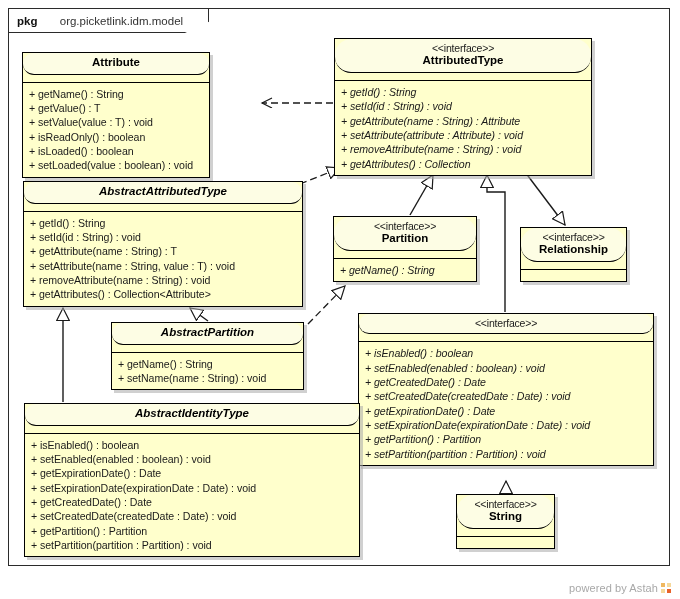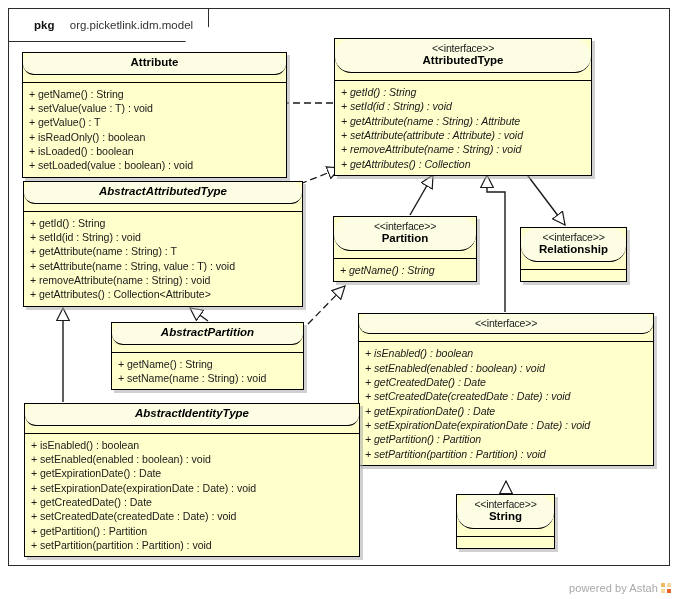--- a/index.html
+++ b/index.html
@@ -27,44 +27,44 @@
     height: 558px;
     box-sizing: border-box;
     border: 1px solid #2b2b2b;
     background: #ffffff;
   }
   #package-tab {
     position: absolute;
     left: 8px;
     top: 8px;
     width: 201px;
-    height: 34px;
+    height: 25px;
     box-sizing: border-box;
     background: #ffffff;
     border-left: 1px solid #2b2b2b;
     border-top: 1px solid #2b2b2b;
     border-right: 1px solid #2b2b2b;
     border-bottom: 1px solid #2b2b2b;
     -webkit-clip-path: polygon(0 0, 100% 0, 100% 55%, 88% 100%, 0 100%);
     clip-path: polygon(0 0, 100% 0, 100% 55%, 88% 100%, 0 100%);
     display: flex;
     align-items: center;
-    padding-left: 25px;
+    padding-left: 8px;
     white-space: nowrap;
   }
   #package-tab .pkg-kw {
     font-size: 11.5px;
     font-weight: bold;
     color: #111111;
     letter-spacing: 0.1px;
   }
   #package-tab .pkg-name {
     font-size: 11.5px;
     color: #333333;
-    margin-left: 15px;
+    margin-left: 22px;
   }
 
   
   #links {
     position: absolute;
     left: 0;
     top: 0;
     width: 680px;
     height: 599px;
     pointer-events: none;
@@ -214,29 +214,29 @@
     <g>
       <path d="M328,428 L357,428" fill="none" stroke="#1a1a1a" stroke-width="1.3" stroke-dasharray="7,4" marker-end="url(#hollowTri)"></path>
     </g>
 
     <g>
       <path d="M506,493 L506,481" fill="none" stroke="#1a1a1a" stroke-width="1.4" marker-end="url(#hollowTri)"></path>
     </g>
   </svg>
 
   <div id="class-layer">
-      <div class="uml-class" style="left: 22px; top: 52px; width: 265px;">
+      <div class="uml-class" style="left: 22px; top: 52px; width: 188px;">
         <div class="uml-head">
           <span class="cls-name">Attribute</span>
         </div>
         <div class="uml-attrs"></div>
         <div class="uml-ops">
           <div class="op">+ getName() : String</div>
+          <div class="op">+ getValue() : T</div>
           <div class="op">+ setValue(value : T) : void</div>
-          <div class="op">+ getValue() : T</div>
           <div class="op">+ isReadOnly() : boolean</div>
           <div class="op">+ isLoaded() : boolean</div>
           <div class="op">+ setLoaded(value : boolean) : void</div>
         </div>
       </div>
       <div class="uml-class" style="left: 334px; top: 38px; width: 258px;">
         <div class="uml-head">
           <span class="stereotype">&lt;&lt;interface&gt;&gt;</span>
           <span class="cls-name">AttributedType</span>
         </div>

